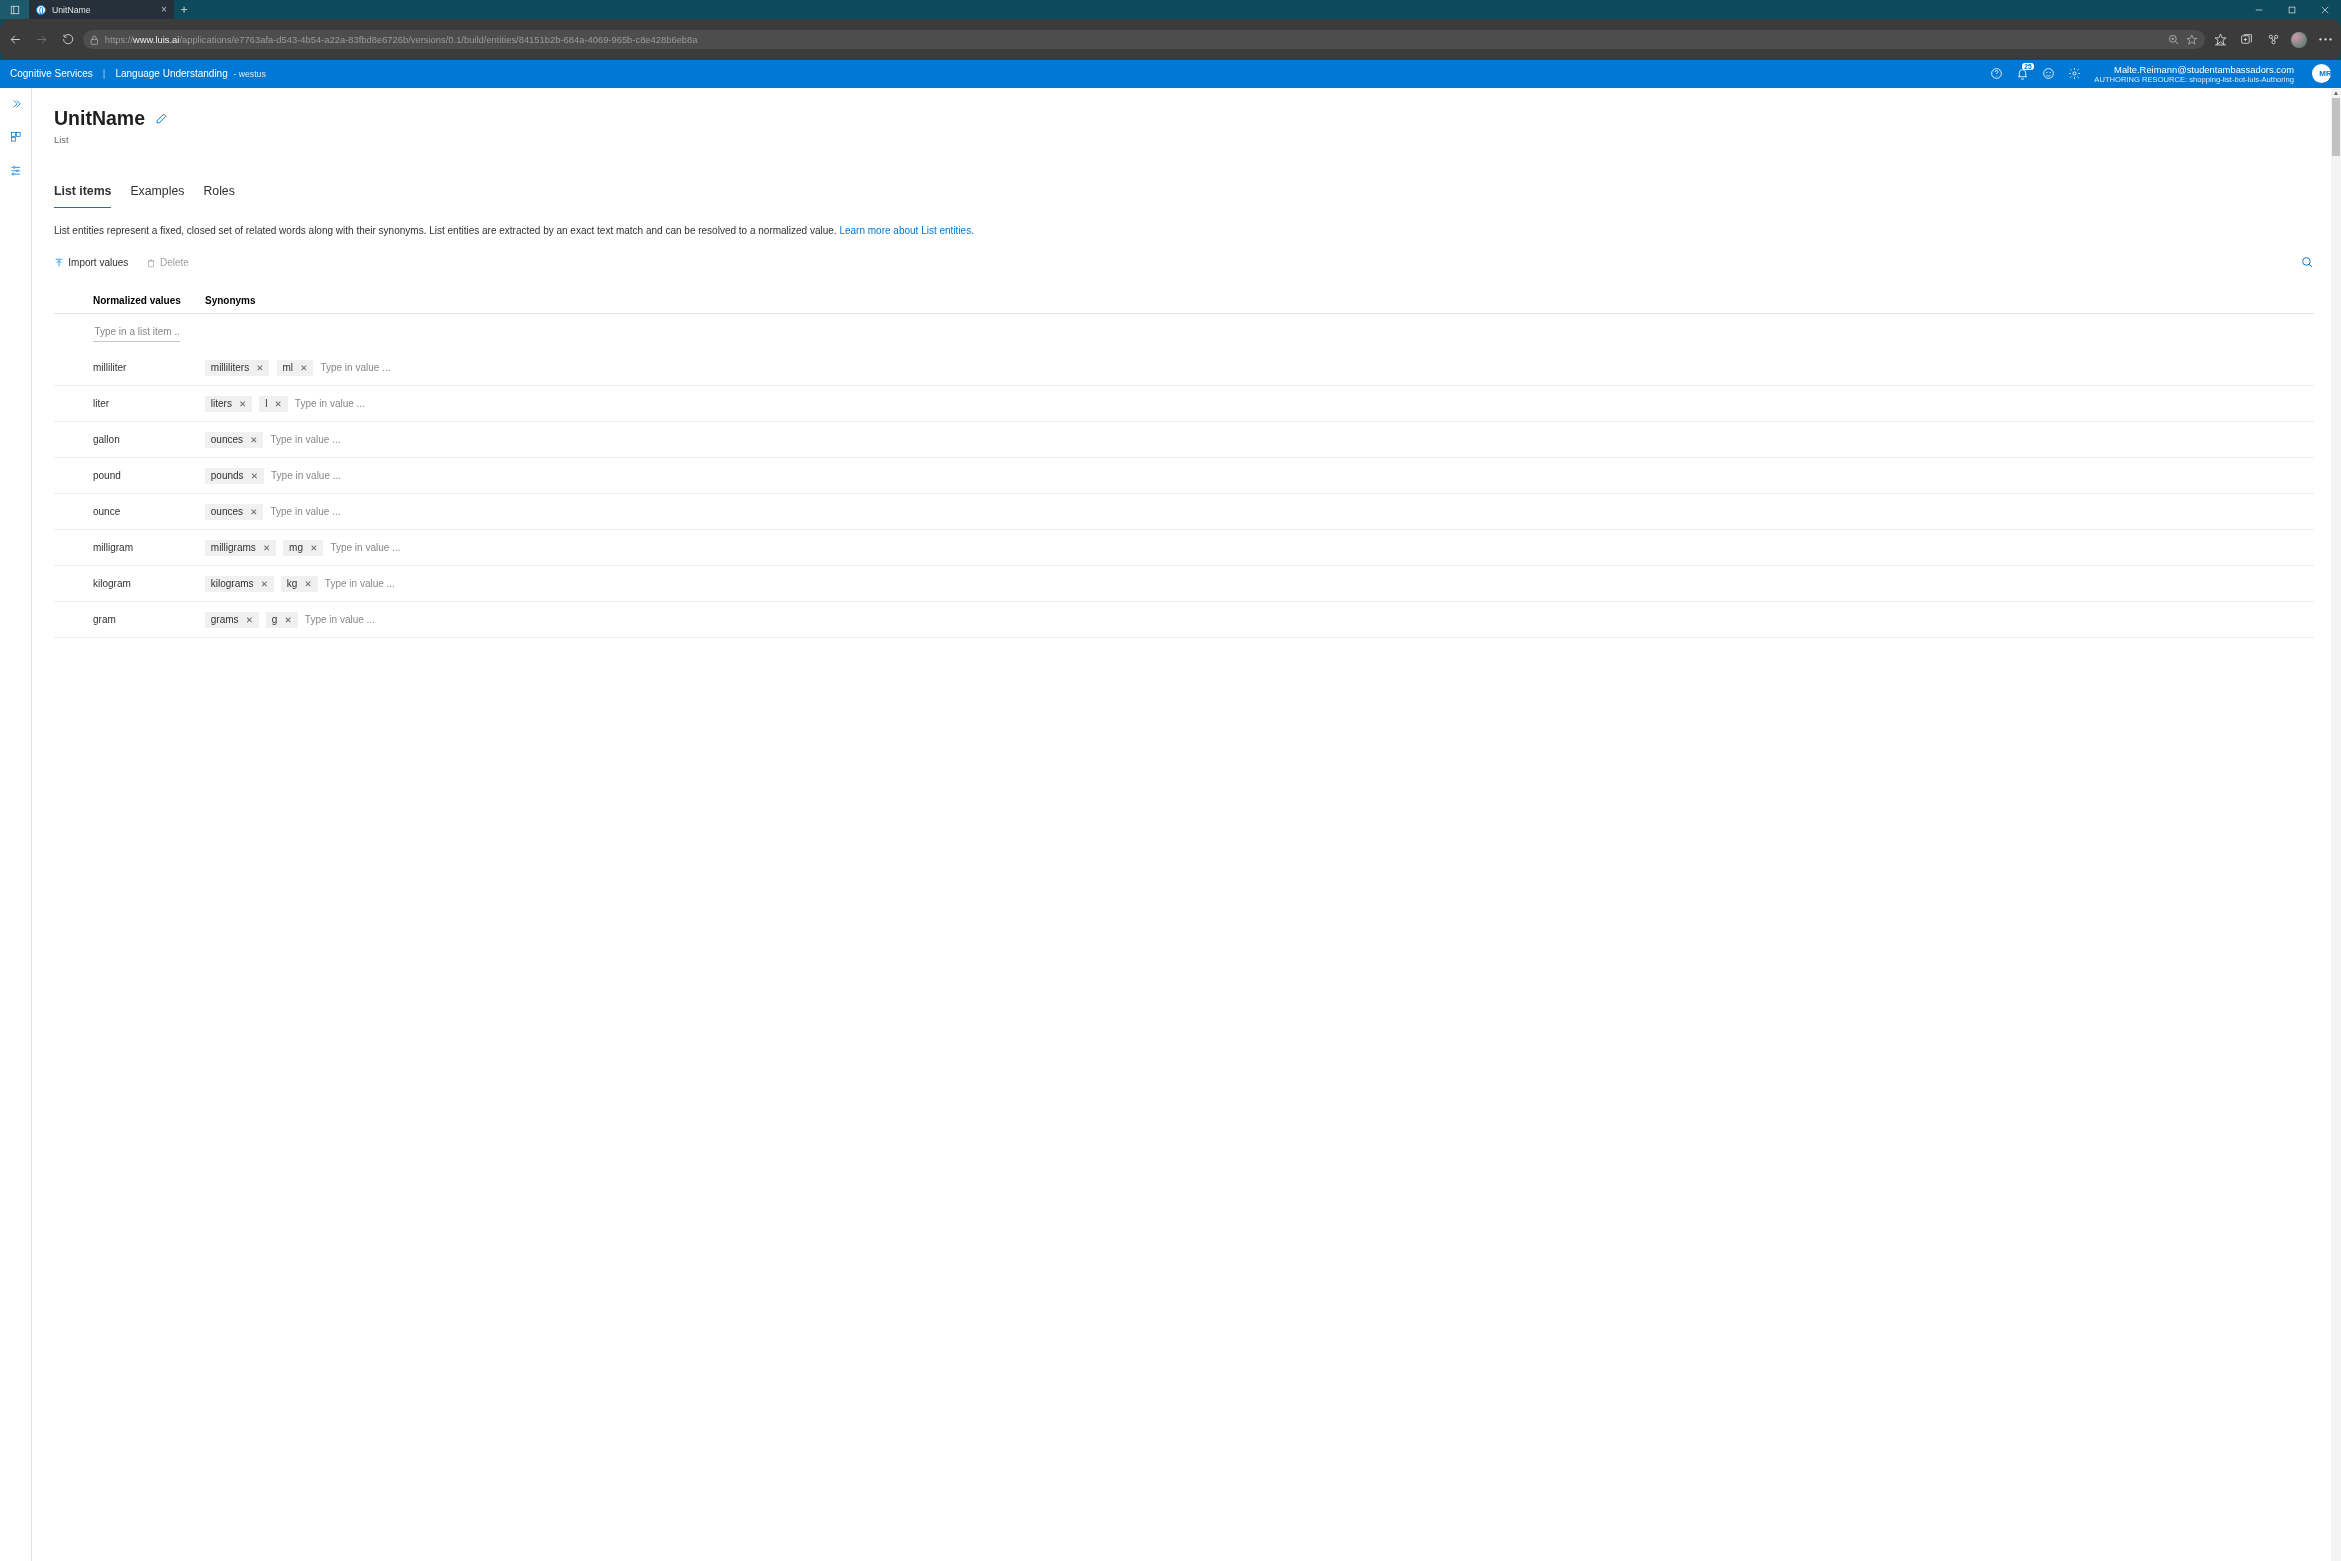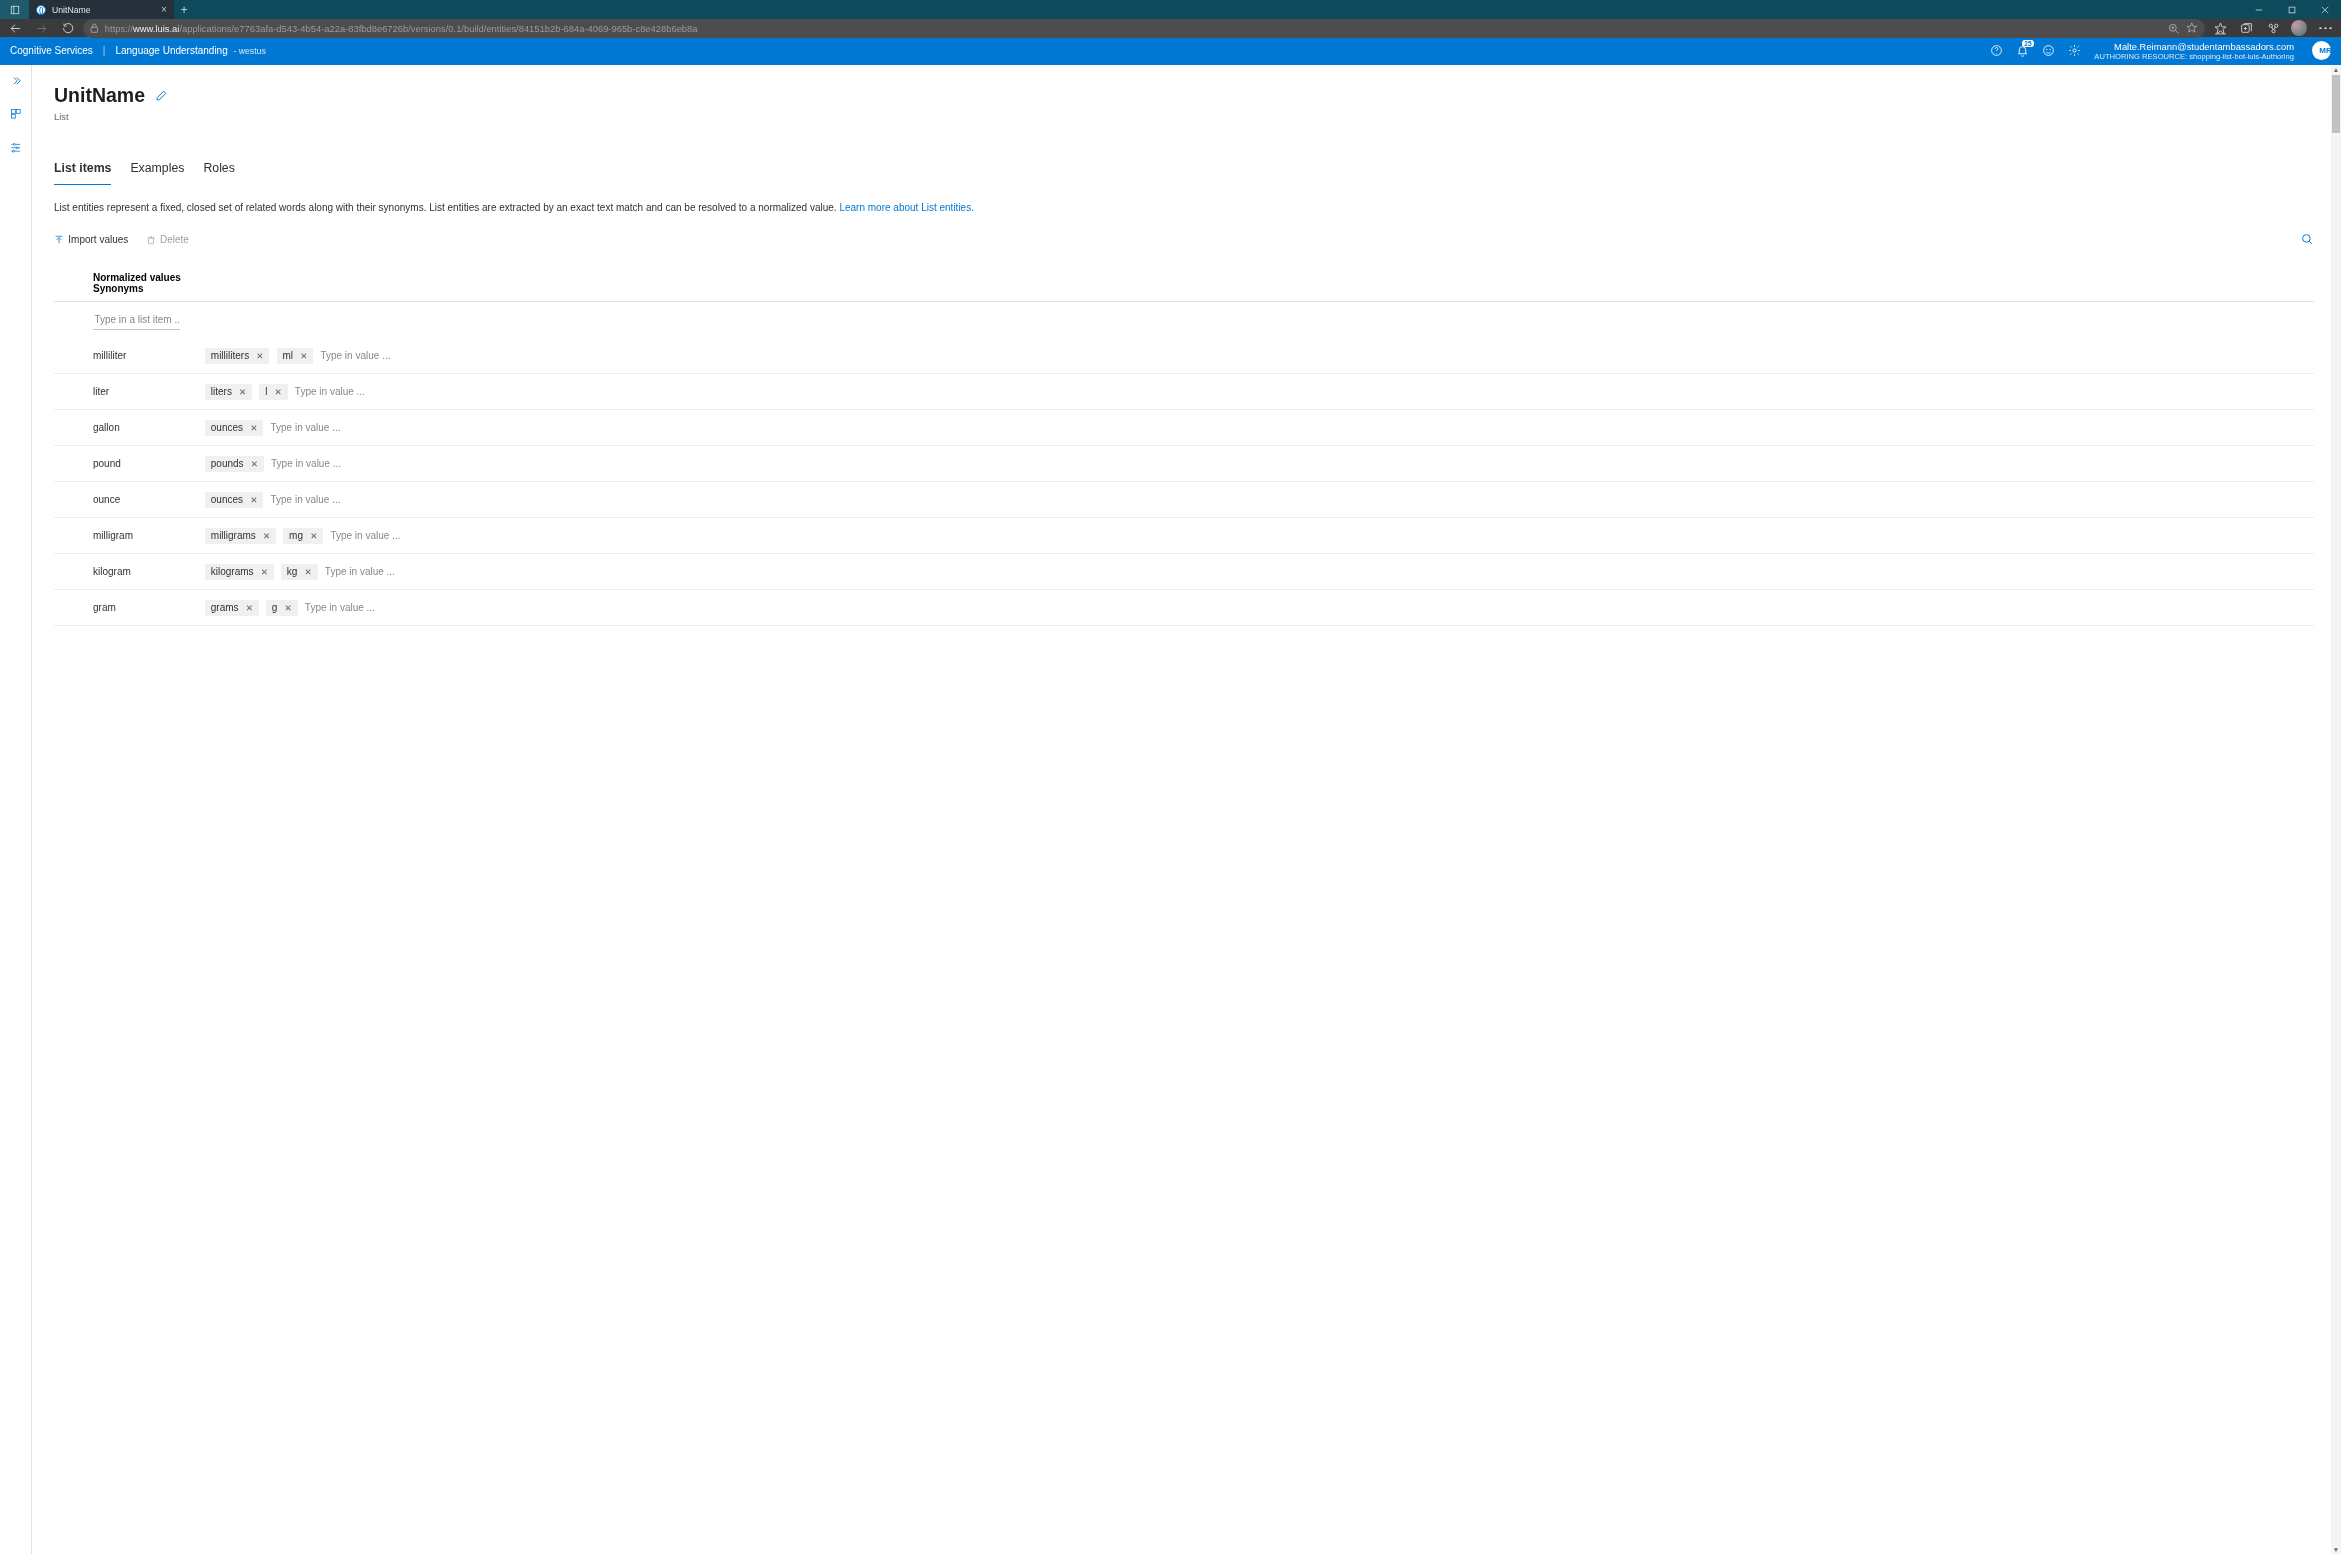--- a/index.html
+++ b/index.html
@@ -10,21 +10,21 @@
   .tabbar { display: flex; align-items: center; height: 19px; }
   .tab-placeholder { width: 29px; display: flex; align-items: center; justify-content: center; background: #1d5a6c; height: 100%; }
   .tab { display: flex; align-items: center; gap: 5.8px; background: #25303a; color: #e5e5e5; padding: 0 7.2px; height: 100%; min-width: 145px; font-size: 8.7px; position: relative; }
   .tab .favicon { width: 10px; height: 10px; border-radius: 50%; background: #ffffff; display: flex; align-items: center; justify-content: center; color:#0078d4; font-size:6.5px; font-weight:bold; border:0.7px solid #0078d4;}
   .tab .close { margin-left: auto; font-size: 10px; color: #c0c0c0; cursor: pointer; }
   .new-tab { color: #e5e5e5; width: 20px; display: flex; align-items: center; justify-content: center; font-size: 11.6px; cursor: pointer; }
   .window-controls { margin-left: auto; display: flex; }
   .window-controls div { width: 33px; height: 19px; display: flex; align-items: center; justify-content: center; color: #e5e5e5; font-size: 9.4px; cursor: pointer; }
   .window-controls svg { stroke: #e5e5e5; }
 
-  .addrbar { background: #3b3b3b; display: flex; align-items: center; height: 18px; gap: 4.3px; padding: 0 4.3px; }
+  .addrbar { background: #3b3b3b; display: flex; align-items: center; height: 41px; gap: 4.3px; padding: 0 4.3px; border-radius: 10px; }
   .addrbar .nav-btn { width: 22px; height: 22px; display: flex; align-items: center; justify-content: center; cursor: pointer; }
   .addrbar .nav-btn svg { stroke: #e5e5e5; }
   .addrbar .nav-btn.disabled svg { stroke: #777; }
   .url-box { flex: 1; background: #4d4d4d; border-radius: 11.6px; height: 19px; display: flex; align-items: center; padding: 0 7.2px; gap: 5.8px; }
   .url-box .lock { color: #bbb; font-size: 8.7px; }
   .url-box .url { color: #eee; font-size: 9.4px; white-space: nowrap; overflow: hidden; }
   .url-box .url .dim { color: #9a9a9a; }
   .url-box .right-icons { margin-left: auto; display: flex; gap: 7.2px; align-items:center;}
   .url-box .right-icons span { color: #bbb; font-size: 10px; }
   .addrbar .tool-btn { width: 22px; height: 22px; display: flex; align-items: center; justify-content: center; cursor: pointer; }
@@ -68,21 +68,21 @@
 
   .description { margin-top:17.3px; font-size:10px; color:#323130;}
   .description a { color:#0078d4; text-decoration:none; cursor:pointer;}
 
   .toolbar { display:flex; align-items:center; gap:17.3px; margin-top:20px;}
   .toolbar .tbtn { display:flex; align-items:center; gap:4.3px; font-size:10px; cursor:pointer; color:#323130;}
   .toolbar .tbtn.disabled { color:#a19f9d; cursor:default;}
   .toolbar .tsearch { margin-left:auto; color:#0078d4; cursor:pointer;}
 
   .grid { margin-top:19px; }
-  .grid-header { display:flex; border-bottom:0.7px solid #e1e1e1; padding:7.2px 0 7.2px 39px;flex-direction:column;}
+  .grid-header { display:flex; border-bottom:0.7px solid #e1e1e1; padding:7.2px 0 7.2px 39px;}
   .grid-header .col1 { width:112px; font-weight:600; font-size:10px;}
   .grid-header .col2 { font-weight:600; font-size:10px;}
 
   .grid-row { display:flex; align-items:center; border-bottom:0.7px solid #ededed; min-height:36px; padding-left:39px;}
   .grid-row.newrow { border-bottom:none; padding-top:5.8px; padding-bottom:7.2px;}
   .grid-row .nv { width:112px; font-size:10px; color:#323130;}
   .grid-row.newrow .nv input { border:none; border-bottom:0.7px solid #c8c6c4; font-size:10px; color:#323130; padding:4.3px 1.4px; width:87px; outline:none;}
   .grid-row.newrow .nv input::placeholder { color:#8a8886; font-style: normal; }
 
   .syns { display:flex; align-items:center; gap:7.2px; flex-wrap:wrap;}

